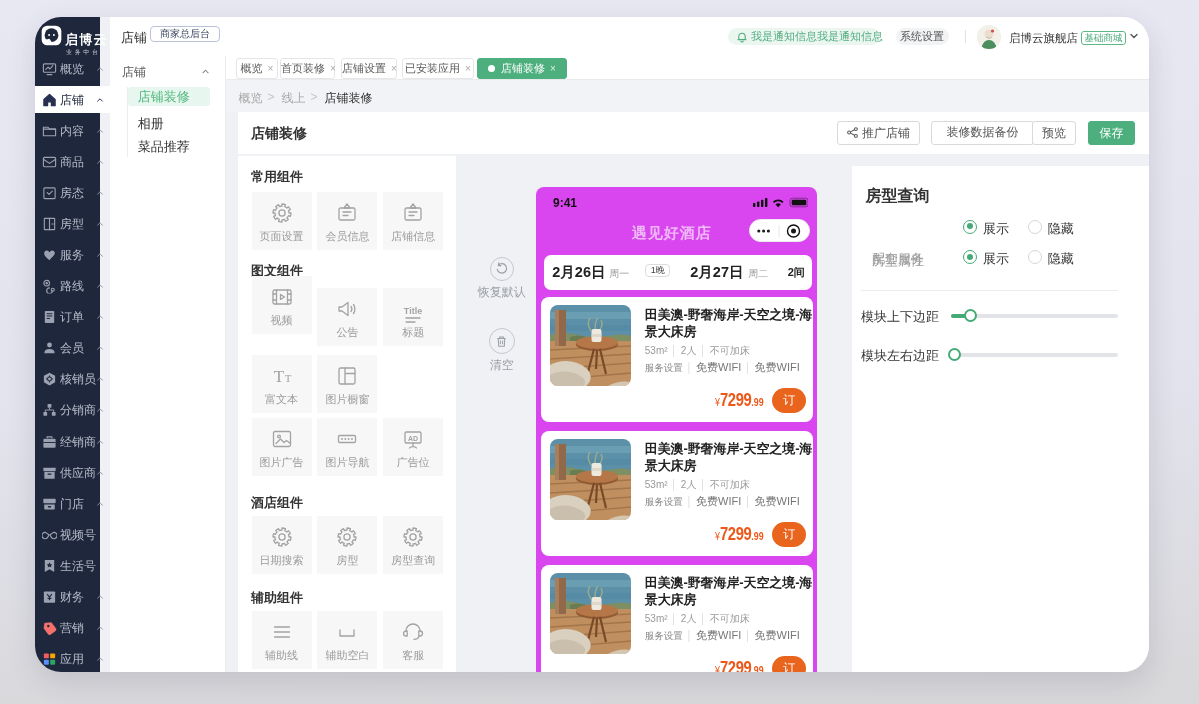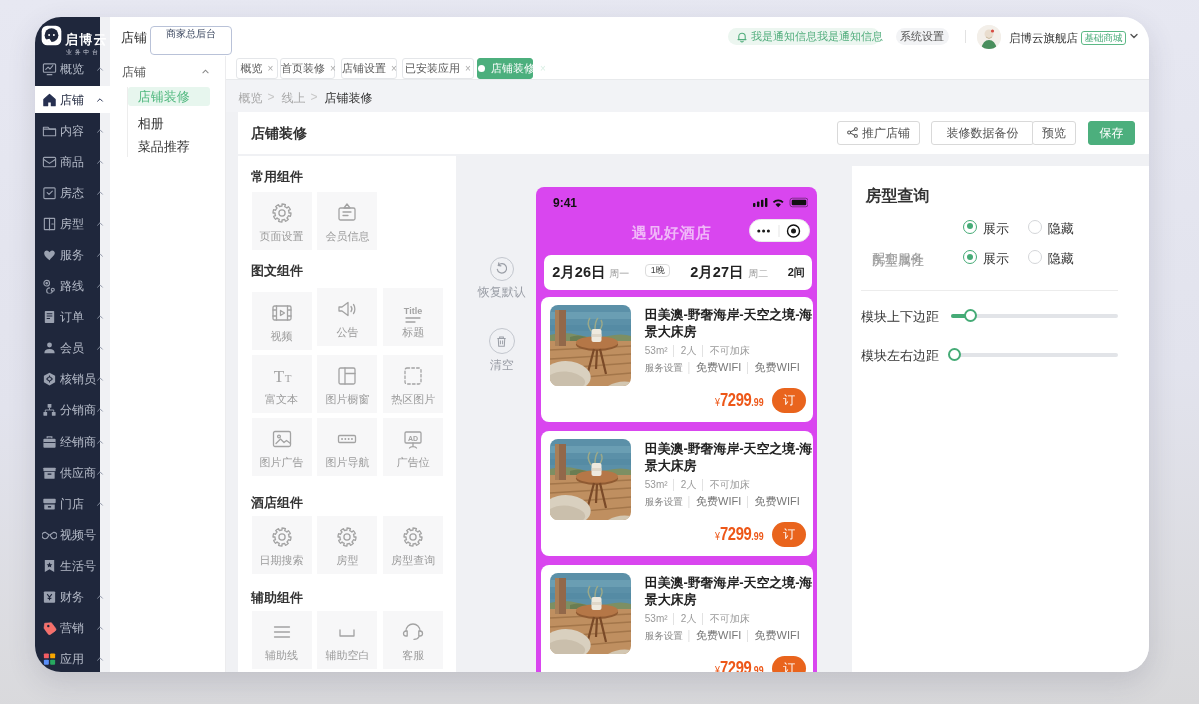--- a/index.html
+++ b/index.html
@@ -61,40 +61,40 @@
 .knob { position:absolute; width:13px; height:13px; background:#fff; border:2px solid #45ab76; border-radius:50%; }
 </style>
 </head>
 <body>
 <div class="win">
 <div class="tabs">
 <div class="tab" style="left:10.5px;width:42px;">概览<span class="x">×</span></div>
 <div class="tab" style="left:54.5px;width:55px;">首页装修<span class="x">×</span></div>
 <div class="tab" style="left:115.5px;width:56px;">店铺设置<span class="x">×</span></div>
 <div class="tab" style="left:176.5px;width:72px;">已安装应用<span class="x">×</span></div>
-<div class="tab act" style="left:251.5px;width:56px;"><span class="dot"></span>店铺装修<span class="x">×</span></div>
+<div class="tab act" style="left:251.5px;width:90px;"><span class="dot"></span>店铺装修<span class="x">×</span></div>
 </div>
 <div class="crumb">
       <span style="left:13px;color:#a6a6a6;">概览</span>
       <span style="left:42px;color:#c6c6c6;">&gt;</span>
       <span style="left:56px;color:#a6a6a6;">线上</span>
       <span style="left:85px;color:#c6c6c6;">&gt;</span>
       <span style="left:99px;color:#333;">店铺装修</span>
     </div>
 <div class="pgh">
       <div class="abs" style="left:13px;top:13px;font-size:14px;font-weight:bold;color:#333;">店铺装修</div>
 <div class="btn" style="left:599px;width:83px;"><svg width="11" height="11" viewBox="0 0 12 12" style="vertical-align:-1px;margin-right:4px;">
           <g fill="none" stroke="#555" stroke-width="1.1">
             <circle cx="9.7" cy="2.3" r="1.6"></circle>
             <circle cx="2.3" cy="6" r="1.6"></circle>
             <circle cx="9.7" cy="9.7" r="1.6"></circle>
             <path d="M3.8 5.3 L8.2 3 M3.8 6.7 L8.2 9"></path>
           </g>
         </svg>推广店铺</div>
-<div class="btn" style="left:693px;width:103px;">装修数据备份</div>
+<div class="btn" style="left:693px;width:103px;font-family:Liberation Mono, monospace;">装修数据备份</div>
 <div class="btn" style="left:794px;width:44px;">预览</div>
 <div class="btn green" style="left:850px;width:47px;">保存</div>
 </div>
 <div class="pal">
 <div class="sh" style="left:13px;top:11.5px;">常用组件</div>
 <div class="tile" style="left:13.6px;top:36px;">
         <div style="margin-top:9px;"><svg width="24" height="24" viewBox="0 0 24 24">
             <g fill="none" stroke="#a3a3a3" stroke-width="1.3" stroke-linecap="round" stroke-linejoin="round">
               <path d="M12.00 3.00 A9.00 9.00 0 0 1 15.44 3.69 L14.68 5.53 A7.00 7.00 0 0 1 16.95 7.05 L18.36 5.64 A9.00 9.00 0 0 1 20.31 8.56 L18.47 9.32 A7.00 7.00 0 0 1 19.00 12.00 L21.00 12.00 A9.00 9.00 0 0 1 20.31 15.44 L18.47 14.68 A7.00 7.00 0 0 1 16.95 16.95 L18.36 18.36 A9.00 9.00 0 0 1 15.44 20.31 L14.68 18.47 A7.00 7.00 0 0 1 12.00 19.00 L12.00 21.00 A9.00 9.00 0 0 1 8.56 20.31 L9.32 18.47 A7.00 7.00 0 0 1 7.05 16.95 L5.64 18.36 A9.00 9.00 0 0 1 3.69 15.44 L5.53 14.68 A7.00 7.00 0 0 1 5.00 12.00 L3.00 12.00 A9.00 9.00 0 0 1 3.69 8.56 L5.53 9.32 A7.00 7.00 0 0 1 7.05 7.05 L5.64 5.64 A9.00 9.00 0 0 1 8.56 3.69 L9.32 5.53 A7.00 7.00 0 0 1 12.00 5.00 Z" stroke-linejoin="round"></path>
               <circle cx="12" cy="12" r="3.1"></circle>
@@ -105,22 +105,32 @@
 <div class="tile" style="left:79.4px;top:36px;">
         <div style="margin-top:9px;"><svg width="24" height="24" viewBox="0 0 24 24">
             <g fill="none" stroke="#a3a3a3" stroke-width="1.3" stroke-linecap="round" stroke-linejoin="round">
               <path d="M12 3 L15 7 L9 7 Z"></path>
               <rect x="4" y="7" width="16" height="12" rx="1.5"></rect>
               <path d="M8 11 h8 M8 14.5 h5"></path>
             </g>
           </svg></div>
         <div class="lb">会员信息</div>
       </div>
+<div class="tile" style="left:145.2px;top:36px;">
+        <div style="margin-top:9px;"><svg width="24" height="24" viewBox="0 0 24 24">
+            <g fill="none" stroke="#a3a3a3" stroke-width="1.3" stroke-linecap="round" stroke-linejoin="round">
+              <path d="M12 3 L15 7 L9 7 Z"></path>
+              <rect x="4" y="7" width="16" height="12" rx="1.5"></rect>
+              <path d="M8 11 h8 M8 14.5 h5"></path>
+            </g>
+          </svg></div>
+        <div class="lb">店铺信息</div>
+      </div>
 <div class="sh" style="left:13px;top:106.1px;">图文组件</div>
-<div class="tile" style="left:13.6px;top:136px;">
+<div class="tile" style="left:13.6px;top:120px;">
         <div style="margin-top:9px;"><svg width="24" height="24" viewBox="0 0 24 24">
             <g fill="none" stroke="#a3a3a3" stroke-width="1.3" stroke-linecap="round" stroke-linejoin="round">
               <rect x="3" y="5" width="18" height="14" rx="1.5"></rect>
               <path d="M6.5 5 v14 M17.5 5 v14 M3 9 h3.5 M3 15 h3.5 M17.5 9 h3.5 M17.5 15 h3.5"></path>
               <path d="M10.5 9.5 L14.5 12 L10.5 14.5 Z"></path>
             </g>
           </svg></div>
         <div class="lb">视频</div>
       </div>
 <div class="tile" style="left:79.4px;top:132px;">
@@ -151,28 +161,20 @@
         <div class="lb">富文本</div>
       </div>
 <div class="tile" style="left:79.4px;top:199px;">
         <div style="margin-top:9px;"><svg width="24" height="24" viewBox="0 0 24 24">
             <g fill="none" stroke="#a3a3a3" stroke-width="1.3" stroke-linecap="round" stroke-linejoin="round">
               <rect x="4" y="4" width="16" height="16" rx="1.5"></rect>
               <path d="M10 4 v16 M10 9.5 h10"></path>
             </g>
           </svg></div>
         <div class="lb">图片橱窗</div>
-      </div>
-<div class="tile" style="left:145.2px;top:199px;">
-        <div style="margin-top:9px;"><svg width="24" height="24" viewBox="0 0 24 24">
-            <g fill="none" stroke="#a3a3a3" stroke-width="1.3" stroke-linecap="round" stroke-linejoin="round" stroke-dasharray="2.6 2.2">
-              <rect x="4" y="4" width="16" height="16" rx="2"></rect>
-            </g>
-          </svg></div>
-        <div class="lb">热区图片</div>
       </div>
 <div class="tile" style="left:13.6px;top:262px;">
         <div style="margin-top:9px;"><svg width="24" height="24" viewBox="0 0 24 24">
             <g fill="none" stroke="#a3a3a3" stroke-width="1.3" stroke-linecap="round" stroke-linejoin="round">
               <rect x="3.5" y="4.5" width="17" height="15" rx="1.5"></rect>
               <circle cx="9" cy="9.5" r="1.4"></circle>
               <path d="M6 16.5 L10.5 12 L14 15.5 L16.5 13.5 L20.5 16.5"></path>
             </g>
           </svg></div>
         <div class="lb">图片广告</div>
@@ -405,21 +407,21 @@
 <div class="track" style="left:98.6px;top:147.6px;">
         <div class="abs" style="left:0;top:0;width:20px;height:4px;background:#45ab76;border-radius:2px;"></div>
       </div>
 <div class="knob" style="left:111.6px;top:143.1px;"></div>
 <div class="rtx" style="left:8.6px;top:180.2px;">模块左右边距</div>
 <div class="track" style="left:98.6px;top:186.2px;"></div>
 <div class="knob" style="left:96.1px;top:181.7px;"></div>
 </div>
 <div class="hdr">
 <div class="abs" style="left:11px;top:12px;font-size:13px;color:#333;">店铺</div>
-<div class="abs" style="left:40px;top:9px;height:29px;line-height:14px;padding:0 15px;border:1px solid #b9c2d8;border-radius:4px;font-size:10px;color:#3a465f;text-align:center;">商家总后台</div>
+<div class="abs" style="left:40px;top:9px;height:16px;line-height:14px;padding:0 9px;border:1px solid #b9c2d8;border-radius:4px;font-size:10px;color:#3a465f;text-align:center;">商家总后台</div>
 <div class="pill" style="left:618px;top:11px;width:152px;background:#ecf6f0;color:#51ad7c;padding-left:23px;"><svg class="abs" style="left:8px;top:3px;" width="12" height="12" viewBox="0 0 12 12">
           <g fill="none" stroke="#51ad7c" stroke-width="1.1" stroke-linecap="round">
             <path d="M2 8.6 h8 M2.8 8.6 v-3.2 a3.2 3.2 0 0 1 6.4 0 v3.2 M4.8 10.2 a1.3 1.3 0 0 0 2.4 0"></path>
           </g>
         </svg>我是通知信息我是通知信息</div>
 <div class="pill" style="left:785.5px;top:11px;width:53px;background:#f2f3f5;color:#555;text-align:center;">系统设置</div>
 <div class="abs" style="left:855px;top:13px;width:1px;height:13px;background:#e2e2e2;"></div>
 <div class="abs" style="left:867px;top:8px;width:24px;height:24px;border-radius:50%;overflow:hidden;background:#f3efe9;">
 <svg width="24" height="24" viewBox="0 0 24 24">
           <rect width="24" height="24" fill="#f3efe9"></rect>

